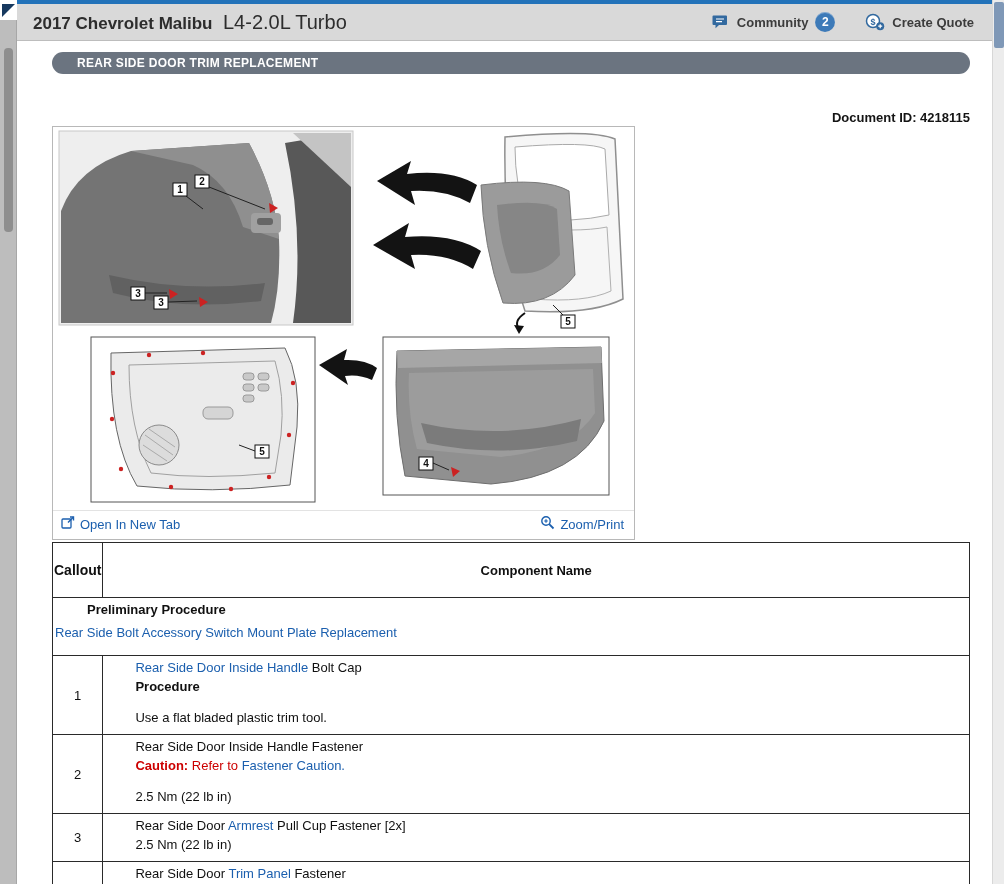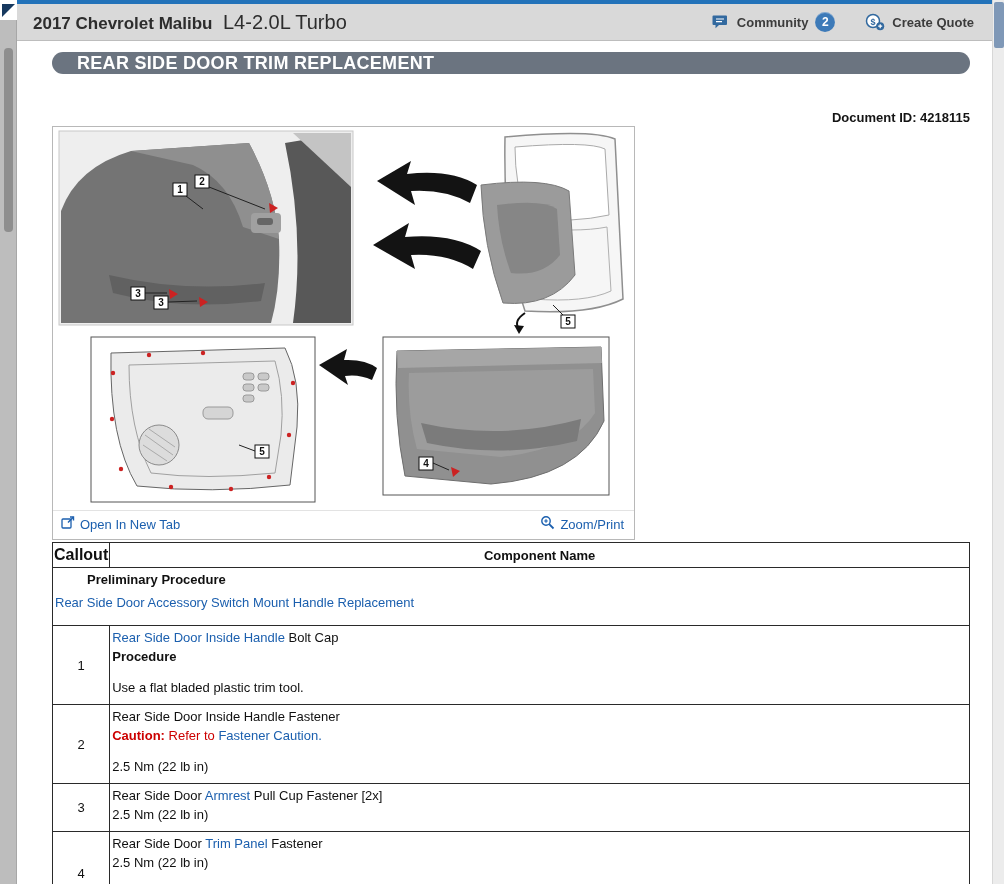--- a/index.html
+++ b/index.html
@@ -27,41 +27,41 @@
   .hdr-btn { display:flex; align-items:center; gap:7px; font-size:13px; font-weight:bold; color:#3c3c3c; cursor:pointer; }
   .hdr-icon { color:#32699f; display:flex; align-items:center; }
   .badge { width:20px; height:20px; border-radius:50%; background:var(--badge,#3d7ab8);
          box-shadow:inset 0 1px 0 rgba(255,255,255,.35); color:#fff; font-size:12px; font-weight:bold;
          display:flex; align-items:center; justify-content:center; }
 
   
   .content { position:absolute; left:17px; top:41px; right:12px; bottom:0; background:#fff;
          padding:0 22px 0 35px; overflow:hidden; }
   .section-bar { height:22px; margin-top:11px; background:var(--section_bg,#6b7480); color:#fff;
-         font-size:18px; font-weight:bold; letter-spacing:.3px; display:flex; align-items:center; padding-left:25px;border-radius:11px; }
+         font-size:12px; font-weight:bold; letter-spacing:.3px; display:flex; align-items:center; padding-left:25px;border-radius:11px; }
   .doc-id { margin-top:36px; text-align:right; font-size:13px; font-weight:bold; color:#141414; line-height:16px; }
 
   
   .figure-panel { width:583px; margin-top:0; border:1px solid #b8b8b8; background:#fff; }
   .figure-svg { display:block; width:581px; height:383px; }
   svg text { font-family:"Liberation Sans","DejaVu Sans",sans-serif; }
   .figure-links { display:flex; justify-content:space-between; align-items:center; padding:4px 10px 6px 8px; border-top:1px solid #e3e3e3;gap:12px; }
   .fig-link { display:flex; align-items:center; gap:5px; color:var(--link,#1b5fae); font-size:13px; text-decoration:none; cursor:pointer; }
 
   
   .callout-table { border-collapse:collapse; width:100%; margin-top:2px; font-size:13px; color:#101010; }
   .callout-table th, .callout-table td { border:1px solid #2a2a2a; }
-  th.th-callout { text-align:left; font-weight:bold; padding:3px 1px; width:45px; font-size:16px; }
+  th.th-callout { text-align:left; font-weight:bold; padding:19px 1px; width:45px; font-size:14px; }
   th.th-component { text-align:center; font-weight:bold; padding:2px; font-size:13px; }
   .prelim-cell { padding:3px 2px 13px 2px; }
   .prelim-title { font-weight:bold; line-height:18px;padding-left:32px; }
   .prelim-link { display:inline-block; margin-top:5px; line-height:18px; }
   .callout-cell { text-align:center; vertical-align:middle; font-size:13px; }
   .component-cell { padding:2px 4px 7px 2px; vertical-align:top; }
-  .cline { line-height:18px; padding-top:1px; }
+  .cline { line-height:18px; padding-top:1px;margin-left:30px; }
   .gap { margin-top:12px; }
   .bold { font-weight:bold; }
   .torque { font-weight:normal; }
   .row4 .component-cell { padding-bottom:42px; }
   .link { color:var(--link,#1b5fae); text-decoration:none; cursor:pointer; }
   .caution-label { color:var(--caution,#cc0000); font-weight:bold; }
   .caution-text { color:var(--caution,#cc0000); }
 </style>
 </head>
 <body>
@@ -247,21 +247,21 @@
     <thead>
       <tr>
         <th class="th-callout">Callout</th>
         <th class="th-component">Component Name</th>
       </tr>
     </thead>
     <tbody>
       <tr>
         <td colspan="2" class="prelim-cell">
           <div class="prelim-title">Preliminary Procedure</div>
-          <a class="link prelim-link" href="#">Rear Side Door Accessory Switch Mount Handle Replacement</a>
+          <a class="link prelim-link" href="#">Rear Side Bolt Accessory Switch Mount Plate Replacement</a>
         </td>
       </tr>
 
       <tr>
         <td class="callout-cell">1</td>
         <td class="component-cell">
           <div class="cline"><a class="link" href="#">Rear Side Door Inside Handle</a><span> Bolt Cap</span></div>
           <div class="cline bold">Procedure</div>
           <div class="cline gap">Use a flat bladed plastic trim tool.</div>
         </td>

